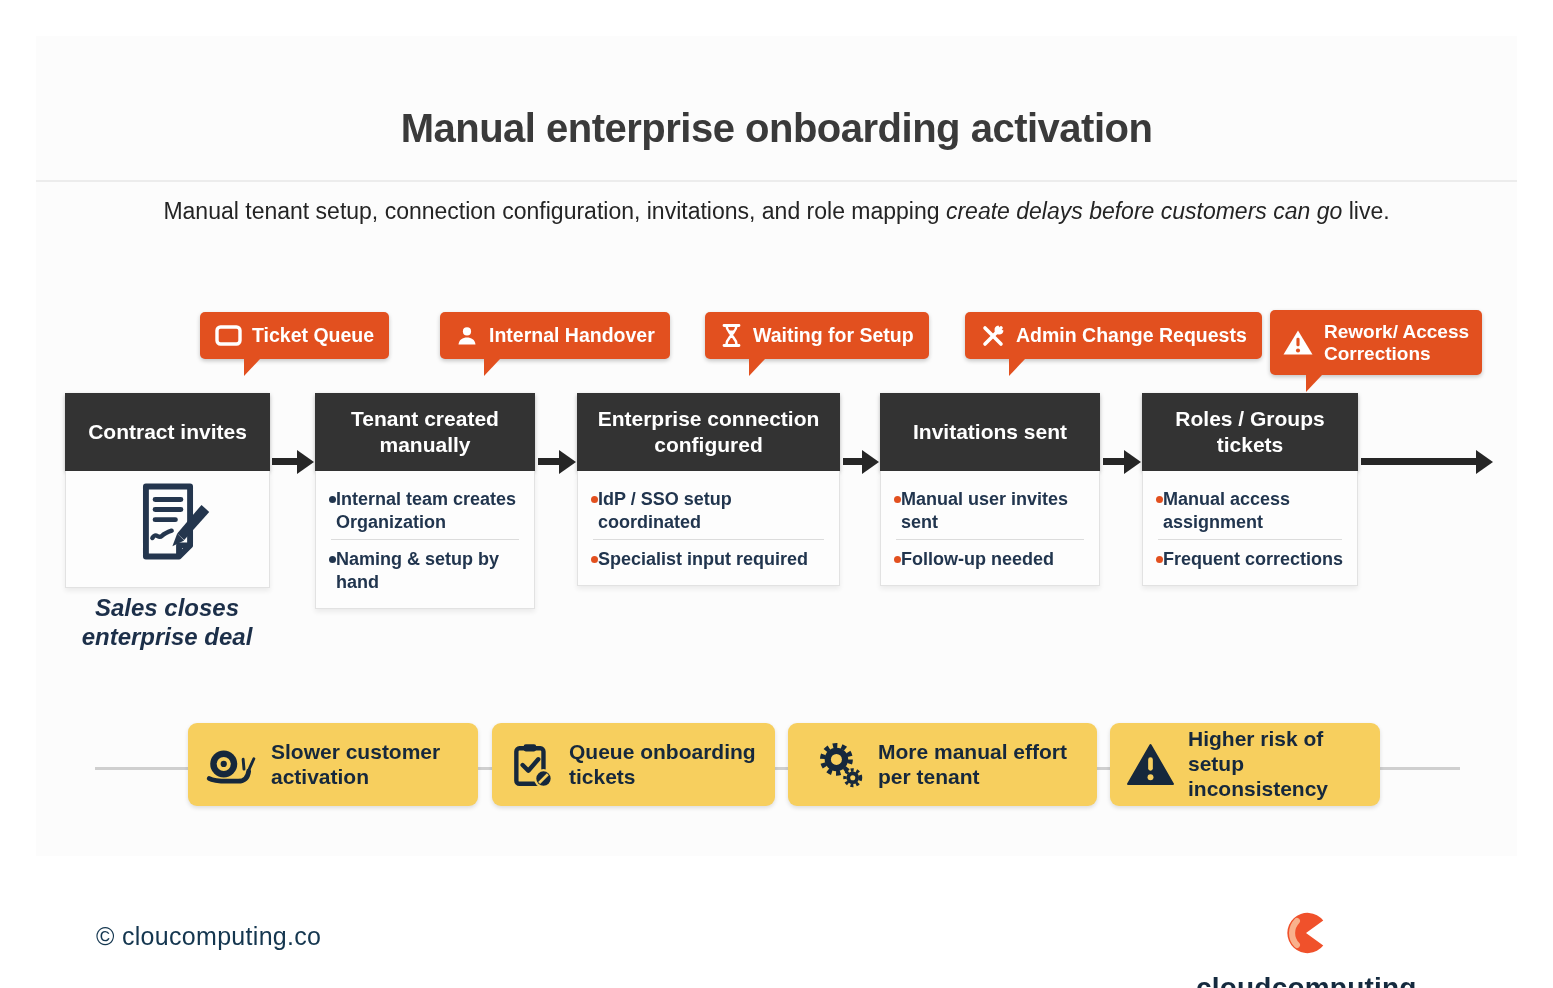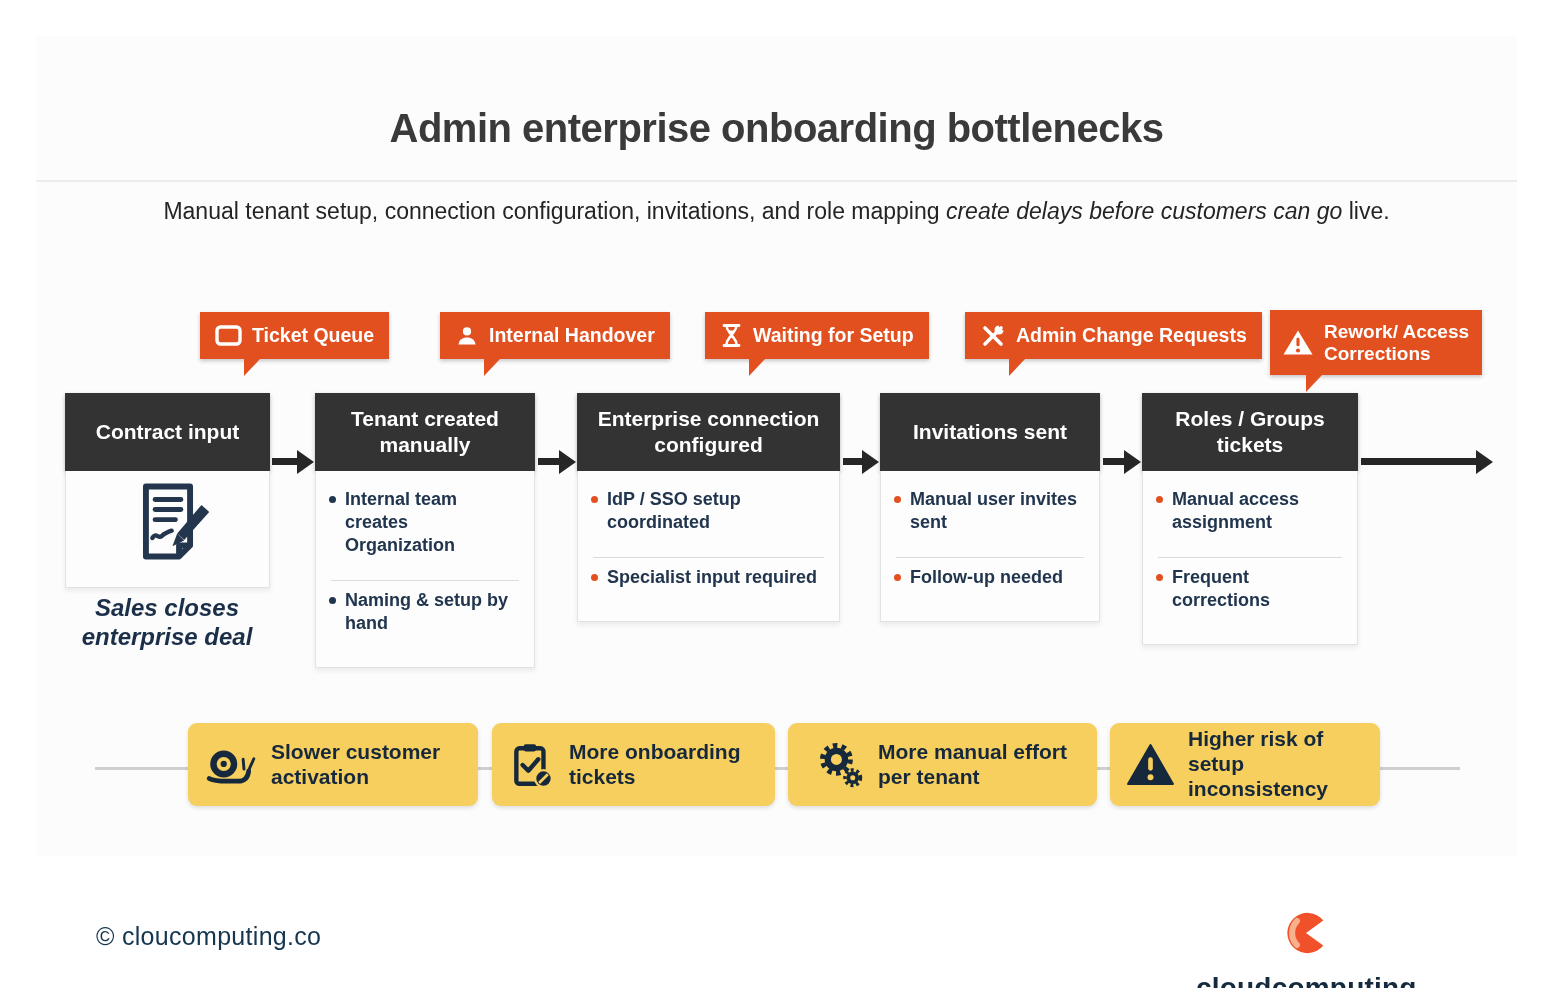--- a/index.html
+++ b/index.html
@@ -8,42 +8,42 @@
   .card { position:absolute; left:36px; top:36px; width:1481px; height:820px; background:#fcfcfc; }
 
   .title { position:absolute; left:0; right:0; top:106px; text-align:center;
            font-size:40px; font-weight:bold; color:#3a3a3a; letter-spacing:-0.5px; }
   .divider { position:absolute; left:36px; width:1481px; top:180px; height:2px; background:#ececec; }
   .subtitle { position:absolute; left:0; right:0; top:198px; text-align:center;
               font-size:23px; color:#242424; }
   .subtitle em { font-style:italic; }
 
   
-  .badge { position:absolute; top:312px; height:47px; background:#E2501F; border-radius:0;
+  .badge { position:absolute; top:312px; height:47px; background:#E2501F; border-radius:5px;
            display:flex; align-items:center; gap:10px; padding:0 15px;
            color:#fff; font-weight:bold; font-size:19.5px; white-space:nowrap;
            box-shadow:0 2px 4px rgba(0,0,0,.22); }
   .badge::after { content:""; position:absolute; left:44px; top:100%;
            border-top:17px solid #E2501F; border-right:16px solid transparent; }
   .badge .bicon { display:flex; flex:none; align-items:center; }
   .badge.two-line { top:310px; height:65px; width:212px; white-space:normal;
            font-size:19px; line-height:1.12; padding:0 12px; }
   .badge.two-line::after { left:36px; }
 
   
   .step { position:absolute; top:393px; }
   .step-header { background:#333333; color:#ffffff; font-weight:bold; font-size:21px;
            height:78px; display:flex; align-items:center; justify-content:center;
            text-align:center; line-height:1.22; padding:0 10px;
            box-shadow:0 2px 4px rgba(0,0,0,.28); }
   .step-body { background:#fdfdfd; border:1px solid #e2e2e2; border-top:none;
            min-height:113px; padding:10px 13px; box-shadow:0 3px 5px rgba(0,0,0,.07); }
   .step-body.icon-body { display:flex; align-items:center; justify-content:center; }
-  .bullet { display:flex; gap:9px; font-size:18px; font-weight:600; color:#21354e;
-           line-height:1.28; padding:7px 0 22px 0; }
+  .bullet { display:flex; font-size:18px; font-weight:600; color:#21354e;
+           line-height:1.28; padding:7px 0 4px 0; }
   .bullet .dot { width:7px; height:7px; border-radius:50%; margin-top:8px; flex:none; }
   .dots-orange .dot { background:#E2501F; }
   .dots-navy .dot { background:#21354e; }
   .sep { height:1px; background:#dcdcdc; margin:1px 2px; }
 
   .step-caption { position:absolute; left:47px; top:594px; width:240px; text-align:center;
            font-style:italic; font-weight:600; font-size:24px; color:#1c2f49; line-height:1.2; }
 
   
   .flow-arrow { position:absolute; top:458px; height:7px; background:#262626; }
@@ -64,21 +64,21 @@
   .copyright { position:absolute; left:96px; top:922px; font-size:25px; color:#14364f; letter-spacing:.3px; }
   .brand { position:absolute; left:1196px; top:910px; display:flex; align-items:center; gap:12px;flex-direction:column; }
   .brand-name { font-size:28px; font-weight:bold; color:#152a3e; letter-spacing:.2px; }
 </style>
 </head>
 <body>
 
 <div class="page">
   <div class="card"></div>
 
-  <h1 class="title">Admin enterprise onboarding bottlenecks</h1>
+  <h1 class="title">Manual enterprise onboarding activation</h1>
   <div class="divider"></div>
   <p class="subtitle"><span>Manual tenant setup, connection configuration, invitations, and role mapping </span><em>create delays before customers can go</em><span> live.</span></p>
 
   <div class="badge" style="left:200px;">
     <span class="bicon">
       <svg width="27" height="23" viewBox="0 0 27 23">
           <rect x="2" y="3" width="23" height="17" rx="3.5" fill="none" stroke="#fff" stroke-width="3.4"></rect>
         </svg>
     </span>
     <span>Ticket Queue</span>
@@ -121,21 +121,21 @@
       <svg width="32" height="29" viewBox="0 0 26 24">
           <path d="M13 2L25 22H1z" fill="#fff"></path>
           <rect x="11.7" y="8" width="2.6" height="7.2" rx="1.2" fill="#E2501F"></rect>
           <circle cx="13" cy="18.6" r="1.7" fill="#E2501F"></circle>
         </svg>
     </span>
     <span>Rework/ Access Corrections</span>
   </div>
 
   <div class="step" style="left:65px; width:205px;">
-    <div class="step-header">Contract input</div>
+    <div class="step-header">Contract invites</div>
     <div class="step-body icon-body">
       <span>
         <svg width="96" height="92" viewBox="0 0 52 50">
           <path d="M14 3h24v32l-6 6H14z" fill="#fdfdfd" stroke="#24364e" stroke-width="3.2" stroke-linejoin="round"></path>
           <path d="M32 41v-6h6" fill="none" stroke="#24364e" stroke-width="3.2" stroke-linejoin="round"></path>
           <path d="M19 10h14M19 15.5h14M19 21h11" stroke="#24364e" stroke-width="2.7" stroke-linecap="round"></path>
           <path d="M17.5 31c2.2-3.5 3 .8 5.2-1.2 1.6-1.5 3-2 5.3-2.8" fill="none" stroke="#24364e" stroke-width="2.4" stroke-linecap="round"></path>
           <path d="M31 28.5L44.2 13l4.2 3.8L34.8 32z" fill="#24364e"></path>
           <path d="M31 28.5l-2.6 7 6.4-3.2z" fill="#24364e"></path>
         </svg>
@@ -228,21 +228,21 @@
   <div class="impact" style="left:492px; width:283px;">
     <span class="iicon">
       <svg width="48" height="48" viewBox="0 0 46 46">
         <rect x="8" y="7" width="26" height="34" rx="3" fill="none" stroke="#16283C" stroke-width="4.2"></rect>
         <rect x="15" y="3" width="12" height="7" rx="2" fill="#16283C"></rect>
         <path d="M14 23l5.5 5.5L29 17.5" fill="none" stroke="#16283C" stroke-width="4.2" stroke-linecap="round" stroke-linejoin="round"></path>
         <circle cx="34" cy="36" r="8" fill="#16283C" stroke="#F7CF5E" stroke-width="2.2"></circle>
         <path d="M29.8 40.2l8.4-8.4" stroke="#F7CF5E" stroke-width="2.6"></path>
       </svg>
     </span>
-    <span class="impact-label">More onboarding tickets</span>
+    <span class="impact-label">Queue onboarding tickets</span>
   </div>
 
   <div class="impact" style="left:788px; width:309px;padding-left:28px;">
     <span class="iicon">
       <svg width="49" height="47" viewBox="0 0 48 46">
         <circle cx="20" cy="18" r="11.5" fill="#16283C"></circle>
         <circle cx="20" cy="18" r="13.6" fill="none" stroke="#16283C" stroke-width="5" stroke-dasharray="4.4 4.2"></circle>
         <circle cx="20" cy="18" r="5.4" fill="#F7CF5E"></circle>
         <circle cx="36" cy="36" r="6.2" fill="#16283C"></circle>
         <circle cx="36" cy="36" r="7.6" fill="none" stroke="#16283C" stroke-width="3.4" stroke-dasharray="2.9 2.7"></circle>

